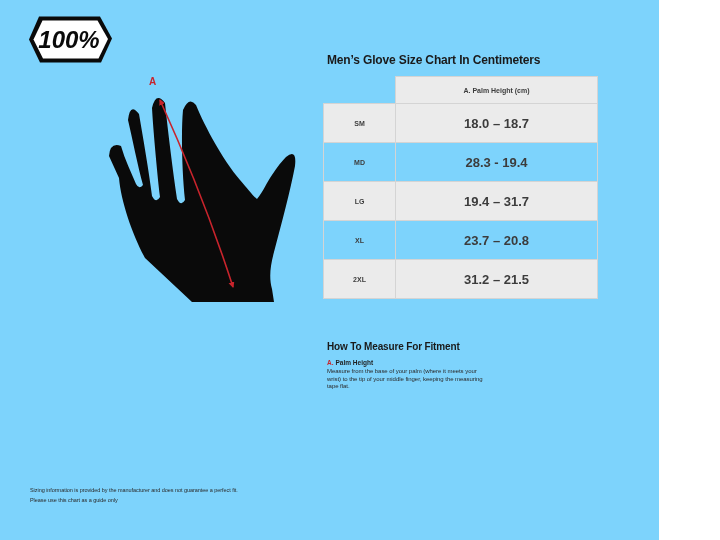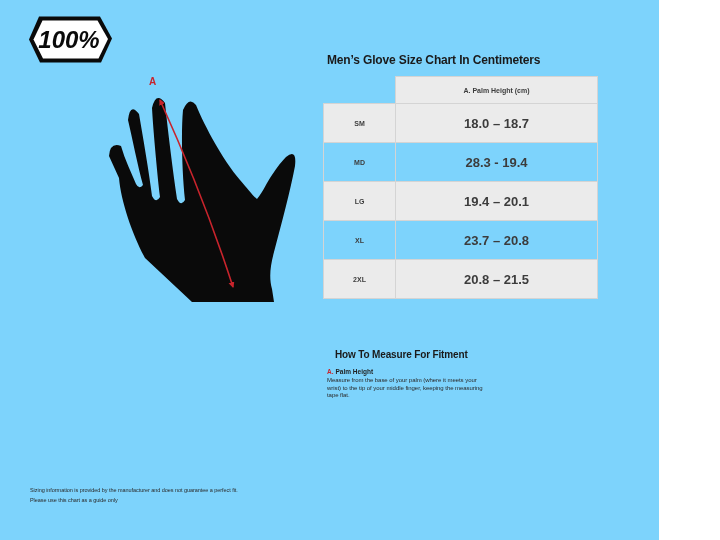--- a/index.html
+++ b/index.html
@@ -35,21 +35,21 @@
   #size-table col.c2{width:202px;}
   #size-table tr.hdr td{height:26px;font-size:7px;}
   #size-table tr.row td{height:38px;}
   #size-table td.blank{border:none;background:transparent;}
   #size-table td.shade{background:#ebebeb;}
   #size-table td.size{font-size:7px;}
 
   
   #fitment{left:327px;top:341px;width:210px;}
   #fitment-heading{
-    font-size:10px;font-weight:bold;color:#1a1a1a;letter-spacing:-0.15px;margin:8px;
+    font-size:10px;font-weight:bold;color:#1a1a1a;letter-spacing:-0.15px;margin:0;
   }
   #fitment-sub{margin-top:7px;font-size:6.5px;font-weight:bold;color:#1f1f1f;}
   #fitment-sub .letter{color:#c8242c;margin-right:2px;}
   #fitment-desc{
     margin-top:2px;font-size:6px;line-height:7.6px;color:#2a2a2a;white-space:pre-line;
     letter-spacing:-0.05px;
   }
 
   
   #disclaimer{
@@ -120,29 +120,29 @@
     <tr class="row">
       <td class="size shade">SM</td>
       <td class="shade">18.0 – 18.7</td>
     </tr>
     <tr class="row">
       <td class="size">MD</td>
       <td>28.3 - 19.4</td>
     </tr>
     <tr class="row">
       <td class="size shade">LG</td>
-      <td class="shade">19.4 – 20.1</td>
+      <td class="shade">19.4 – 31.7</td>
     </tr>
     <tr class="row">
       <td class="size">XL</td>
       <td>23.7 – 20.8</td>
     </tr>
     <tr class="row">
       <td class="size shade">2XL</td>
-      <td class="shade">20.8 – 21.5</td>
+      <td class="shade">31.2 – 21.5</td>
     </tr>
   </tbody>
     </table>
 
   <div id="fitment" class="abs">
     <div id="fitment-heading">How To Measure For Fitment</div>
     <div id="fitment-sub">
       <span class="letter">A.</span><span>Palm Height</span>
     </div>
     <div id="fitment-desc">Measure from the base of your palm (where it meets your

